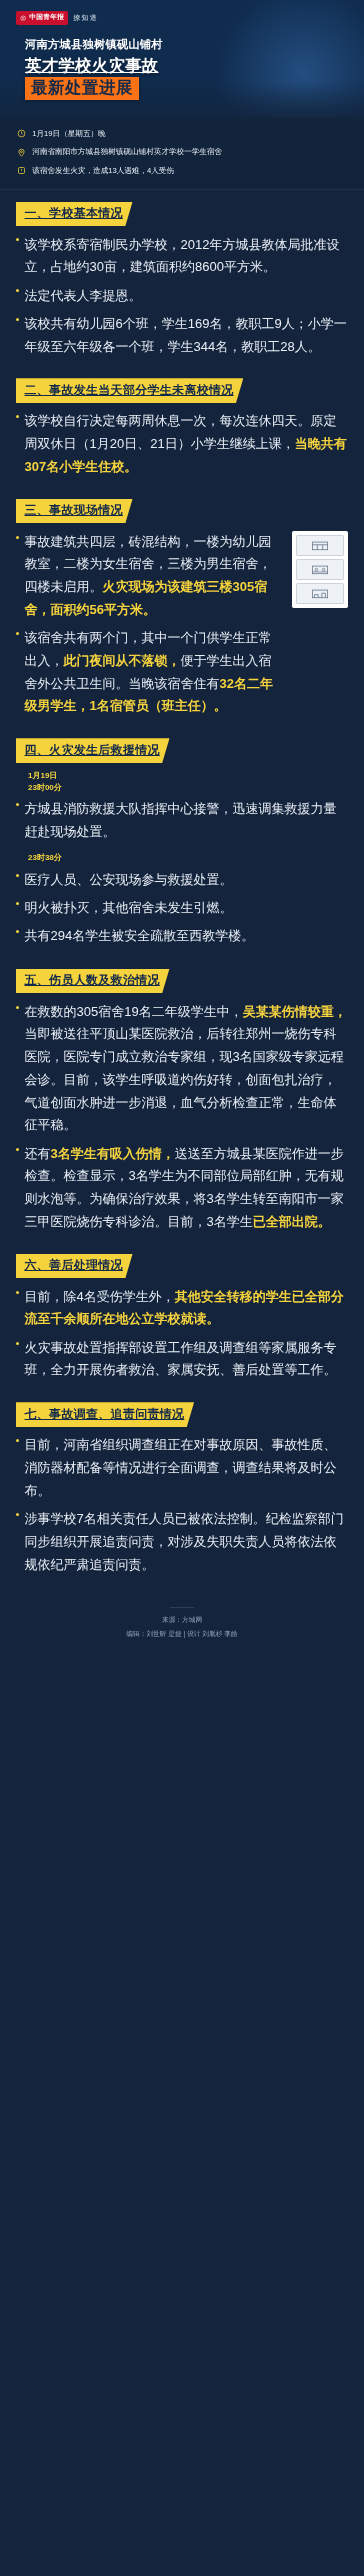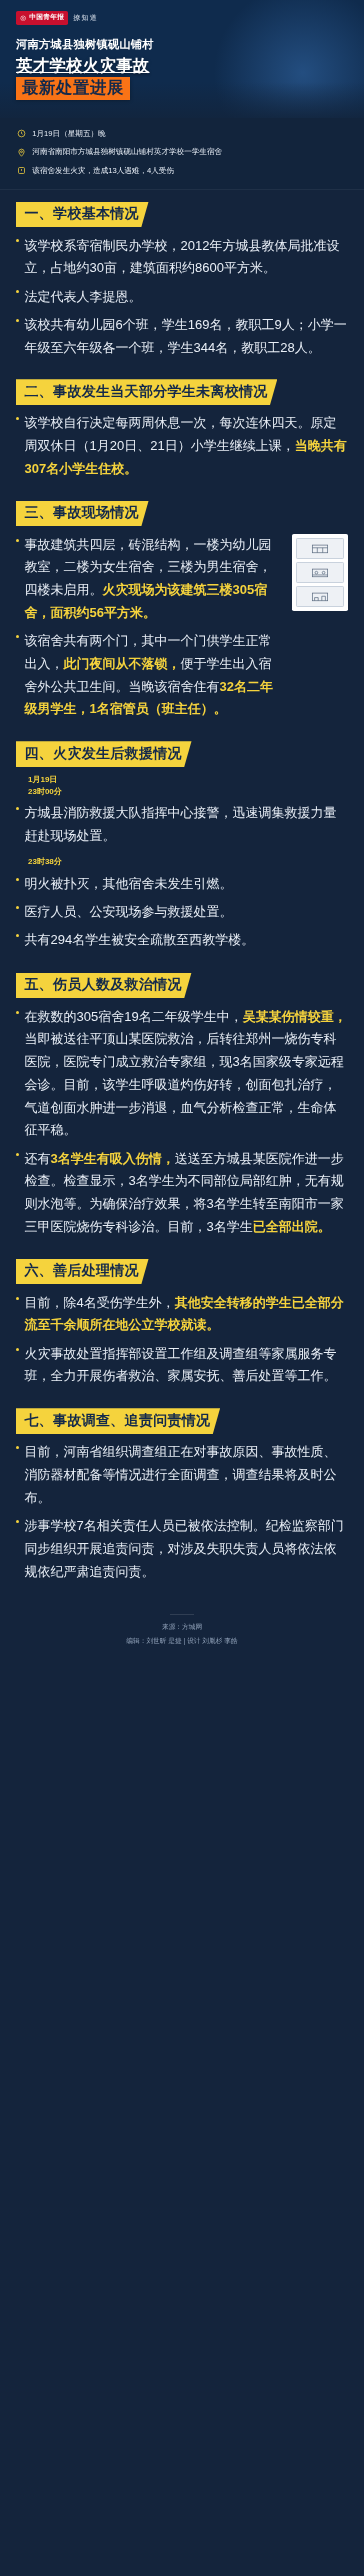--- a/index.html
+++ b/index.html
@@ -33,21 +33,21 @@
   .brandbar { display:flex; align-items:center; gap:4.9px; position:relative; z-index:3; }
   .brand-logo{
     display:flex;align-items:center;gap:3px;
     background:#c8102e; color:#fff; font-size:6.7px; font-weight:bold;
     padding:2.4px 4.2px; border-radius:1.8px; letter-spacing:0.3px;
   }
   .brand-logo .star{ font-size:6.7px; }
   .brand-sub{
     font-size:7px; color:#e6edf7; letter-spacing:1.2px; opacity:.95;
   }
-  .title-block{ position:relative; z-index:3; margin-top:12px; }
+  .title-block{ position:relative; z-index:3; margin-top:12px;margin-left:9px; }
   .t-line1{
     font-size:11.2px; font-weight:bold; color:#ffffff; letter-spacing:0.3px;
     margin-bottom:4.2px;
   }
   .t-line2{
     font-size:16.4px; font-weight:bold; color:#ffffff; letter-spacing:0.3px;
     line-height:1.15; margin-bottom:2.4px;
     text-shadow:0 1.2px 3.6px rgba(0,0,0,.4);
     text-decoration:underline;
   }
@@ -75,25 +75,26 @@
   }
   .meta-ico svg{ width:9px;height:9px; }
   .meta-text{ font-size:7.6px; line-height:1.55; color:#eaf0f8; }
 
   
   .section{ padding:0 0 3.6px 0; }
   .sec-head-wrap{ padding:0 16px; }
   .sec-title{
     display:inline-block;
     position:relative;
-    font-size:14px; font-weight:bold; color:#13294b;
+    font-size:12px; font-weight:bold; color:#13294b;
     background:#f5d33d;
     padding:3.6px 9.7px 4.2px 8.5px;
     letter-spacing:0.3px;
     clip-path: polygon(0 0, 100% 0, calc(100% - 7.3px) 100%, 0 100%);
+    text-decoration: underline;
   }
   .sec-body{ padding:7.3px 16px 2.4px 16px; }
 
   ul.bullets{ list-style:none; }
   ul.bullets li{
     position:relative;
     padding-left:8.5px;
     font-size:13px;
     line-height:1.75;
     color:#e9eff7;
@@ -266,22 +267,22 @@
           <span>1月19日</span>
           <span class="d2">23时00分</span>
         </div>
         <ul class="bullets">
           <li><span>方城县消防救援大队指挥中心接警，迅速调集救援力量赶赴现场处置。</span></li>
         </ul>
       </div>
       <div class="time-item">
         <div class="time-label">23时38分</div>
         <ul class="bullets">
+          <li><span>医疗人员、公安现场参与救援处置。</span></li>
           <li><span>明火被扑灭，其他宿舍未发生引燃。</span></li>
-          <li><span>医疗人员、公安现场参与救援处置。</span></li>
           <li><span>共有294名学生被安全疏散至西教学楼。</span></li>
         </ul>
       </div>
     </div>
   </div>
 
   <div class="section">
     <div class="sec-head-wrap" style="padding-top:6px;">
       <div class="sec-title">五、伤员人数及救治情况</div>
     </div>

